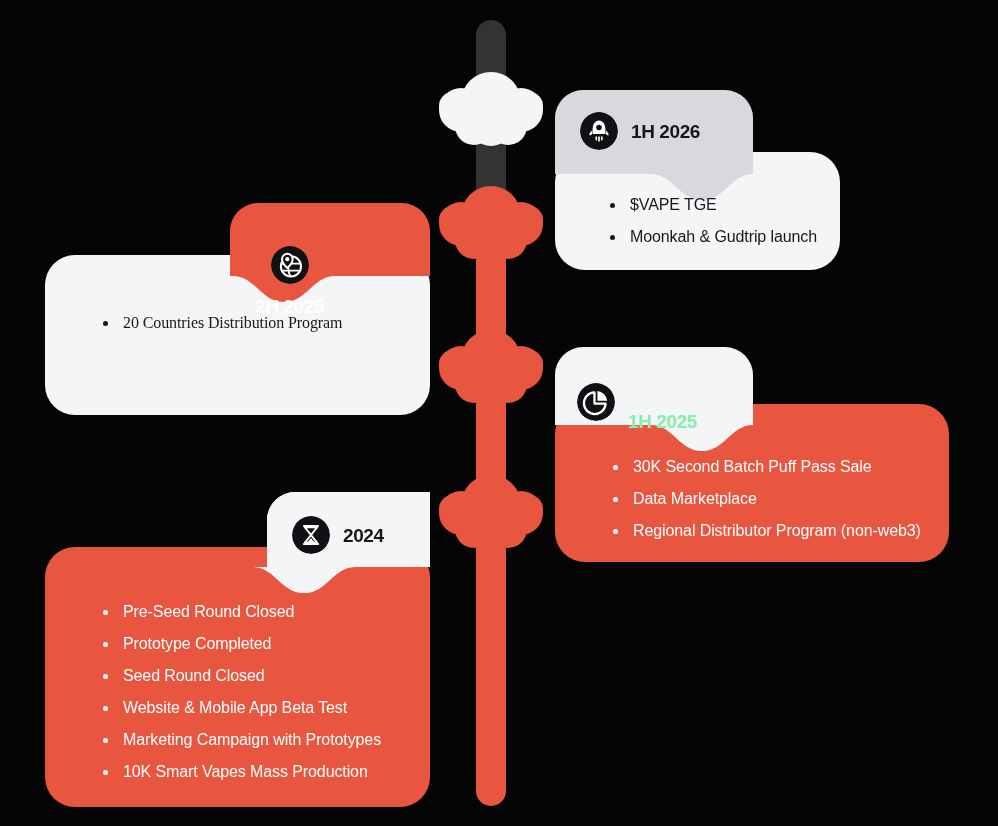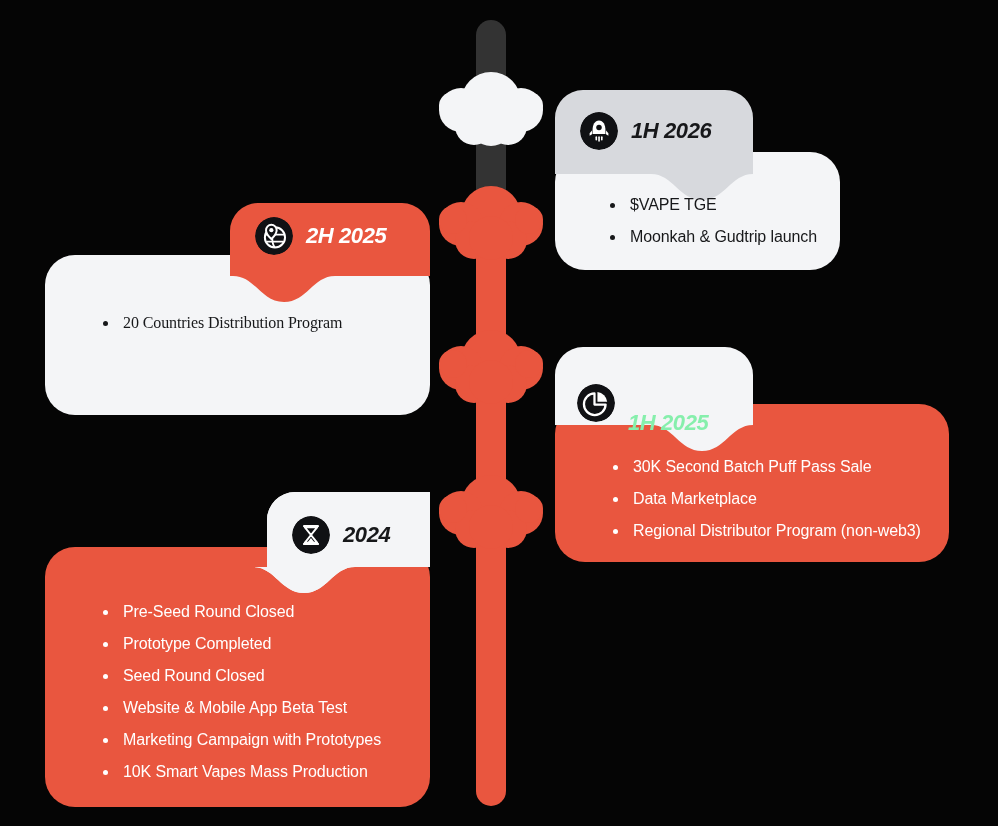--- a/index.html
+++ b/index.html
@@ -33,25 +33,24 @@
     gap:13px;
     white-space:nowrap;
   }
   .tab-icon{
     width:38px;height:38px;
     border-radius:50%;
     display:block;
     flex:0 0 auto;
   }
   .tab-date{
-    font-size:22px;
+    font-size:19px;
     font-weight:bold;
     letter-spacing:-0.4px;
     line-height:1;
-    font-style:italic;
   }
   .bullets{
     position:absolute;
     margin:0;
     padding:0;
     list-style:none;
   }
   .bullets li{
     position:relative;
     padding-left:23px;
@@ -149,21 +148,21 @@
 
   <div class="card theme-light" style="left:45px;top:203px;width:385px;height:212px;">
     <div class="card-body" style="left:0;top:52px;width:385px;height:160px;background:#f4f5f7;"></div>
 
     <svg class="card-tab" viewBox="0 0 385 212" width="385" height="212" preserveAspectRatio="none">
       <path d="M185,28 A28,28 0 0 1 213,0 L357,0 A28,28 0 0 1 385,28 L385,73
                L290,73 C268,73 262,99 239,99 C216,99 210,73 188,73
                L185,73 Z" fill="#e9563f"></path>
     </svg>
 
-    <div class="tab-label" style="left:210px;top:14px;">
+    <div class="tab-label" style="left:210px;top:43px;flex-direction:column;">
       <svg class="tab-icon" viewBox="0 0 40 40">
         <circle cx="20" cy="20" r="20" fill="#101114"></circle>
         <circle cx="21" cy="21.5" r="10.6" fill="none" stroke="#ffffff" stroke-width="2.1"></circle>
         <path d="M21 10.9 C17.2 15 17.2 28 21 32.1" fill="none" stroke="#ffffff" stroke-width="1.9"></path>
         <path d="M11 18.6 L31 18.6" stroke="#ffffff" stroke-width="1.9"></path>
         <path d="M12 26 L30 26" stroke="#ffffff" stroke-width="1.9"></path>
         <path d="M17.2 8.2 C14.1 8.2 11.6 10.7 11.6 13.9 C11.6 18 17.2 23.2 17.2 23.2
                  C17.2 23.2 22.8 18 22.8 13.9 C22.8 10.7 20.3 8.2 17.2 8.2 Z" fill="#101114" stroke="#ffffff" stroke-width="2.1" stroke-linejoin="round"></path>
         <circle cx="17.2" cy="13.9" r="2.2" fill="#ffffff"></circle>
       </svg>

